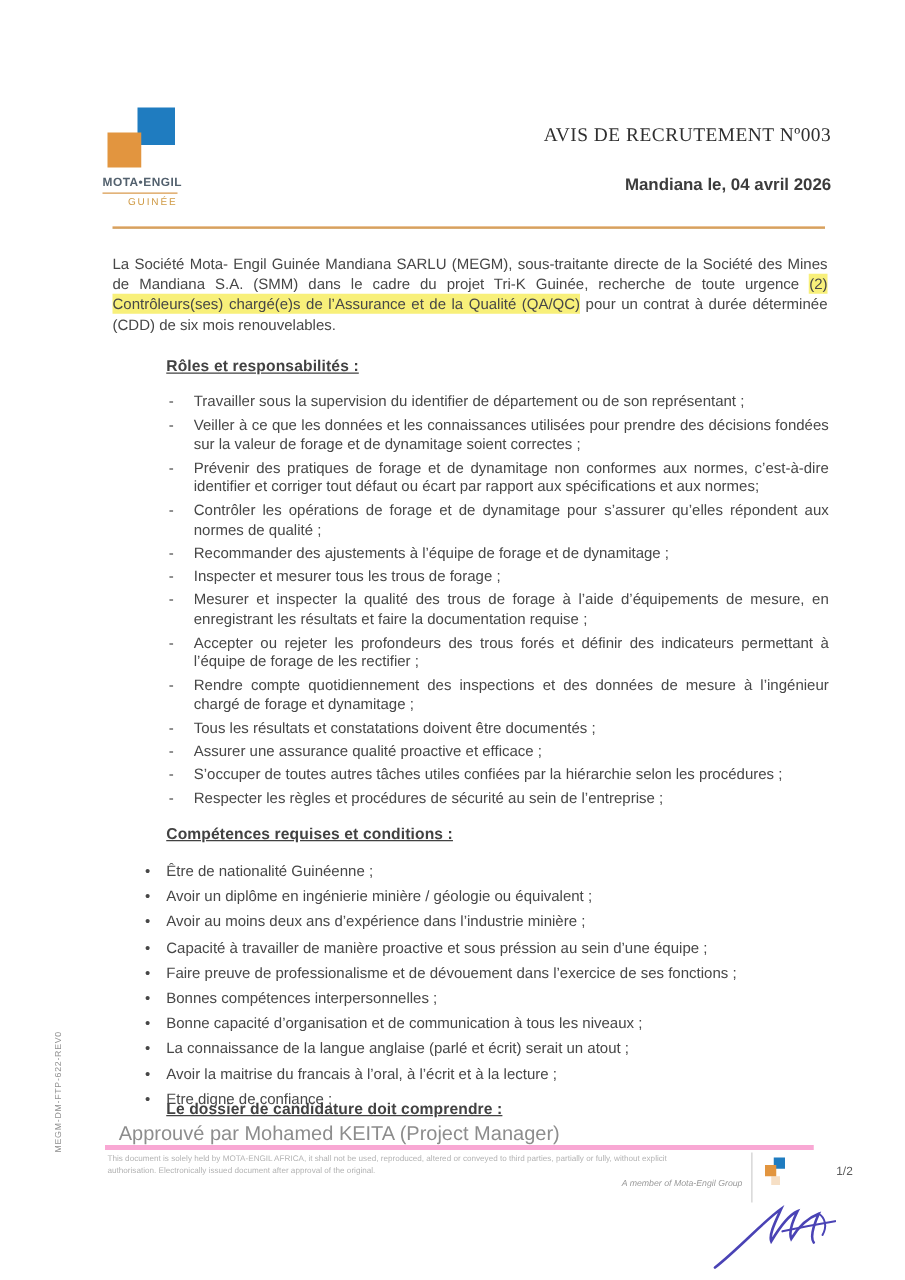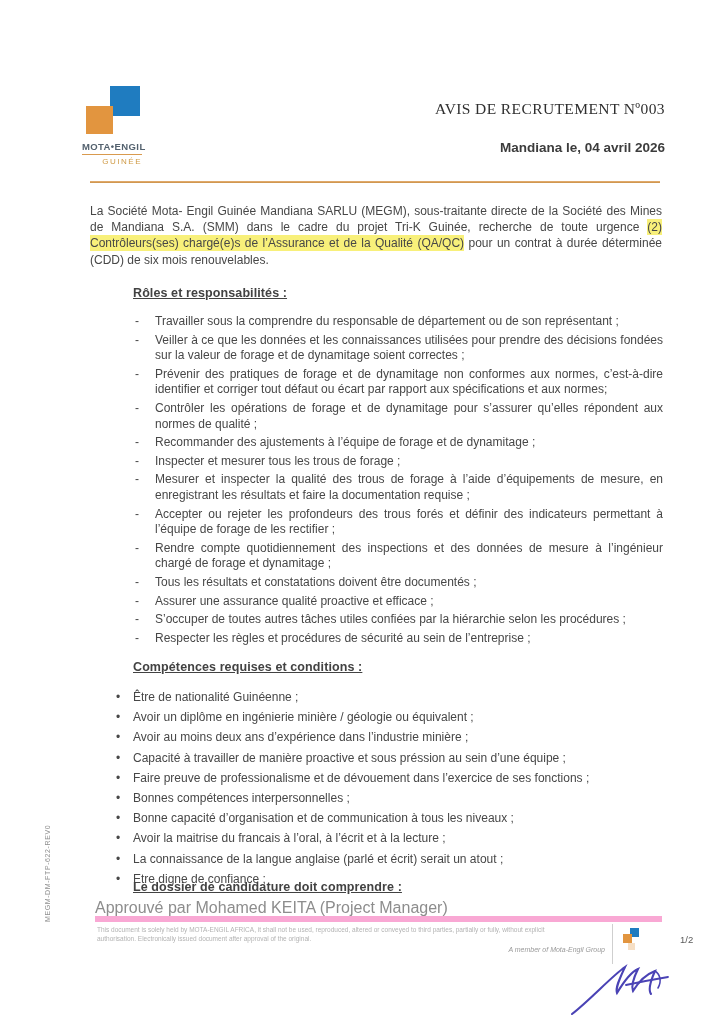--- a/index.html
+++ b/index.html
@@ -33,21 +33,21 @@
   ul.dash-list{position:absolute;left:133px;top:314px;width:530px;
     list-style:none;margin:0;padding:0;font-size:12px;line-height:15.6px;text-align:justify;}
   ul.dash-list li{position:relative;padding-left:22px;margin-bottom:3px;}
   ul.dash-list li::before{content:"-";position:absolute;left:2px;top:0;}
   ul.dot-list{position:absolute;left:115px;top:690px;width:548px;
     list-style:none;margin:0;padding:0;font-size:12px;line-height:15.6px;}
   ul.dot-list li{position:relative;padding-left:18px;margin-bottom:4.6px;}
   ul.dot-list li::before{content:"\2022";position:absolute;left:1px;top:0;font-size:12px;}
   
   .approval{position:absolute;left:95px;top:899px;font-size:16px;color:#8d8d8d;}
-  .footer{position:absolute;left:95px;top:916px;width:567px;border-top:6px solid #f9a8d4;padding-top:3px;}
+  .footer{position:absolute;left:84px;top:916px;width:567px;border-top:4px solid #f9a8d4;padding-top:3px;}
   .disclaimer{position:absolute;left:2px;top:4px;width:468px;font-size:6.5px;line-height:8.5px;color:#b3b3b3;}
   .member-line{position:absolute;left:350px;top:24px;width:160px;text-align:right;
     font-size:7px;font-style:italic;color:#9a9a9a;}
   .footer-divider{position:absolute;left:517px;top:2px;width:1px;height:40px;background:#cfcfcf;}
   .mini-logo{position:absolute;left:527px;top:6px;width:18px;height:22px;}
   .mini-blue{position:absolute;left:8px;top:0;width:9px;height:9px;background:#1f7cc0;}
   .mini-orange{position:absolute;left:1px;top:6px;width:9px;height:9px;background:#e2953f;}
   .mini-orange-faint{position:absolute;left:6px;top:15px;width:7px;height:7px;background:#e2953f;opacity:.3;}
   .page-num{position:absolute;left:585px;top:12px;font-size:9.5px;color:#5a5a5a;}
   
@@ -72,21 +72,21 @@
   </div>
 
   <div class="doc-title">AVIS DE RECRUTEMENT Nº003</div>
   <div class="doc-date">Mandiana le, 04 avril 2026</div>
   <div class="header-rule"></div>
 
   <div class="intro"><span>La Société Mota- Engil Guinée Mandiana SARLU (MEGM), sous-traitante directe de la Société des Mines de Mandiana S.A. (SMM) dans le cadre du projet Tri-K Guinée, recherche de toute urgence </span><span class="hl">(2) Contrôleurs(ses) chargé(e)s de l’Assurance et de la Qualité (QA/QC)</span><span> pour un contrat à durée déterminée (CDD) de six mois renouvelables.</span></div>
 
   <div class="sec-heading" style="left:133px;top:286px;">Rôles et responsabilités :</div>
   <ul class="dash-list">
-    <li>Travailler sous la comprendre du responsable de département ou de son représentant ;</li>
+    <li>Travailler sous la supervision du identifier de département ou de son représentant ;</li>
     <li>Veiller à ce que les données et les connaissances utilisées pour prendre des décisions fondées sur la valeur de forage et de dynamitage soient correctes ;</li>
     <li>Prévenir des pratiques de forage et de dynamitage non conformes aux normes, c’est-à-dire identifier et corriger tout défaut ou écart par rapport aux spécifications et aux normes;</li>
     <li>Contrôler les opérations de forage et de dynamitage pour s’assurer qu’elles répondent aux normes de qualité ;</li>
     <li>Recommander des ajustements à l’équipe de forage et de dynamitage ;</li>
     <li>Inspecter et mesurer tous les trous de forage ;</li>
     <li>Mesurer et inspecter la qualité des trous de forage à l’aide d’équipements de mesure, en enregistrant les résultats et faire la documentation requise ;</li>
     <li>Accepter ou rejeter les profondeurs des trous forés et définir des indicateurs permettant à l’équipe de forage de les rectifier ;</li>
     <li>Rendre compte quotidiennement des inspections et des données de mesure à l’ingénieur chargé de forage et dynamitage ;</li>
     <li>Tous les résultats et constatations doivent être documentés ;</li>
     <li>Assurer une assurance qualité proactive et efficace ;</li>
@@ -96,22 +96,22 @@
 
   <div class="sec-heading" style="left:133px;top:660px;">Compétences requises et conditions :</div>
   <ul class="dot-list">
     <li>Être de nationalité Guinéenne ;</li>
     <li>Avoir un diplôme en ingénierie minière / géologie ou équivalent ;</li>
     <li>Avoir au moins deux ans d’expérience dans l’industrie minière ;</li>
     <li>Capacité à travailler de manière proactive et sous préssion au sein d’une équipe ;</li>
     <li>Faire preuve de professionalisme et de dévouement dans l’exercice de ses fonctions ;</li>
     <li>Bonnes compétences interpersonnelles ;</li>
     <li>Bonne capacité d’organisation et de communication à tous les niveaux ;</li>
+    <li>La connaissance de la langue anglaise (parlé et écrit) serait un atout ;</li>
     <li>Avoir la maitrise du francais à l’oral, à l’écrit et à la lecture ;</li>
-    <li>La connaissance de la langue anglaise (parlé et écrit) serait un atout ;</li>
     <li>Etre digne de confiance ;</li>
   </ul>
 
   <div class="sec-heading" style="left:133px;top:880px;">Le dossier de candidature doit comprendre :</div>
 
   <div class="approval">Approuvé par Mohamed KEITA (Project Manager)</div>
 
   <div class="footer">
     <div class="disclaimer">This document is solely held by MOTA-ENGIL AFRICA, it shall not be used, reproduced, altered or conveyed to third parties, partially or fully, without explicit authorisation. Electronically issued document after approval of the original.</div>
     <div class="member-line">A member of Mota-Engil Group</div>

